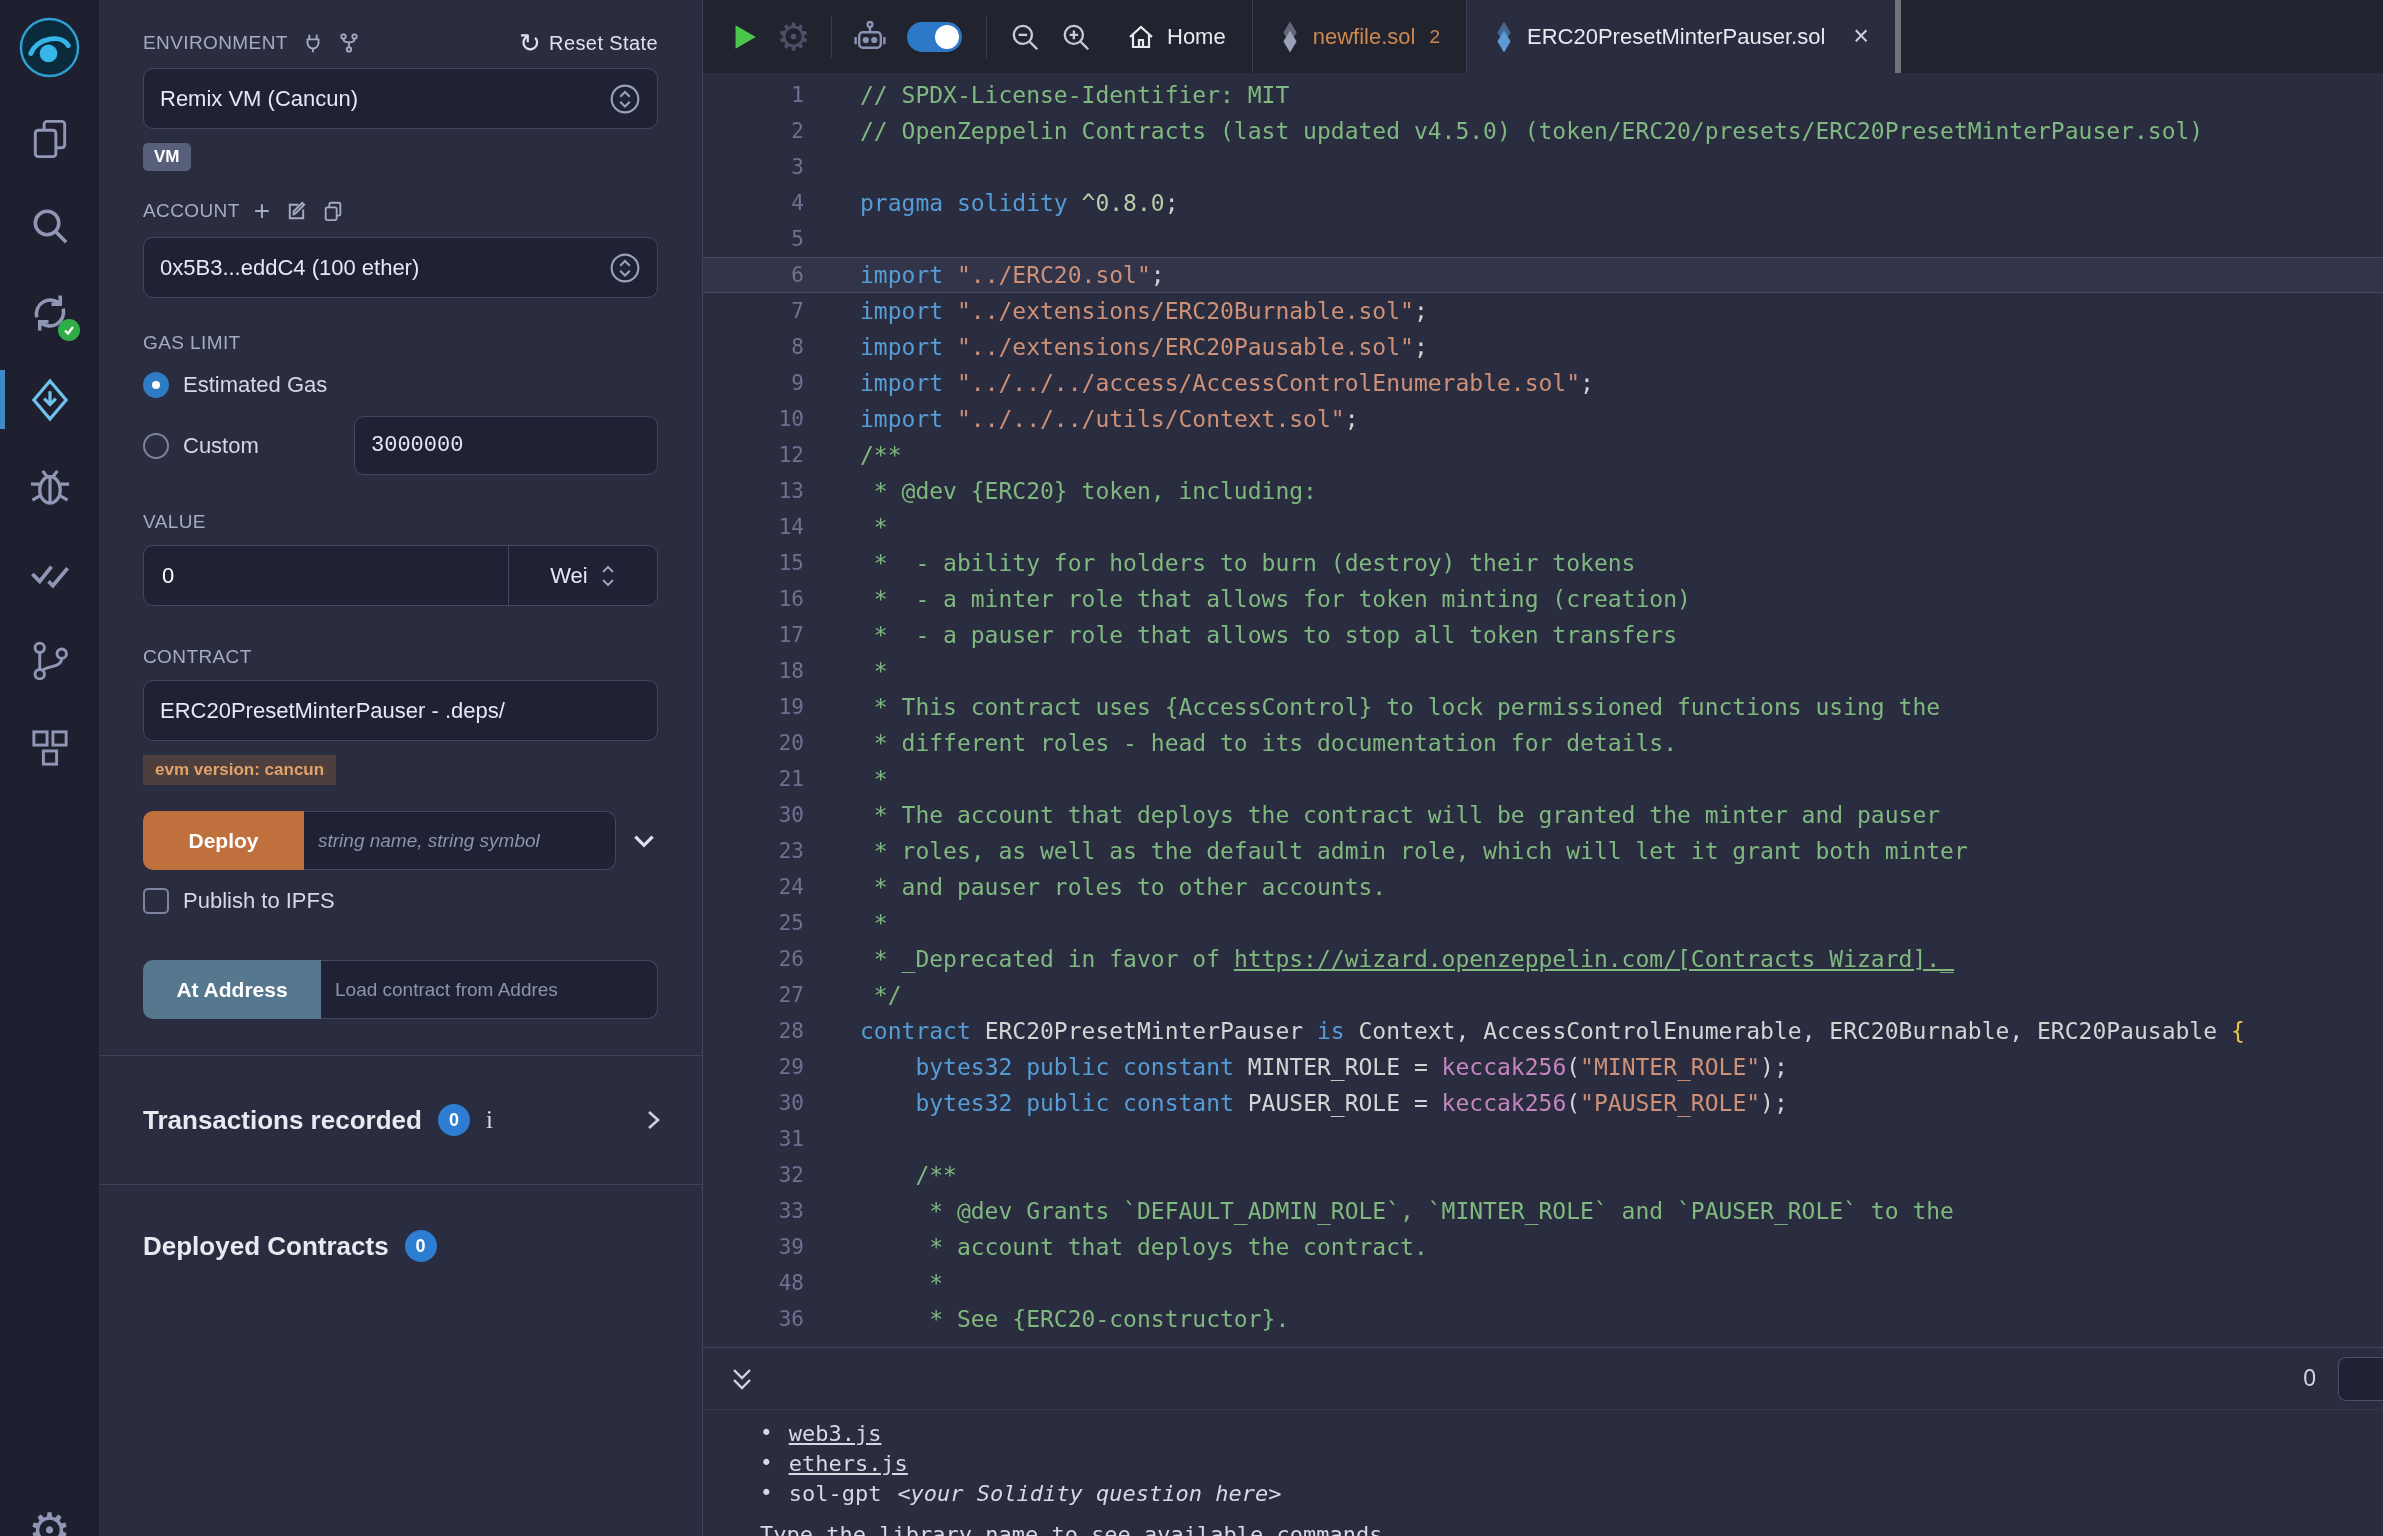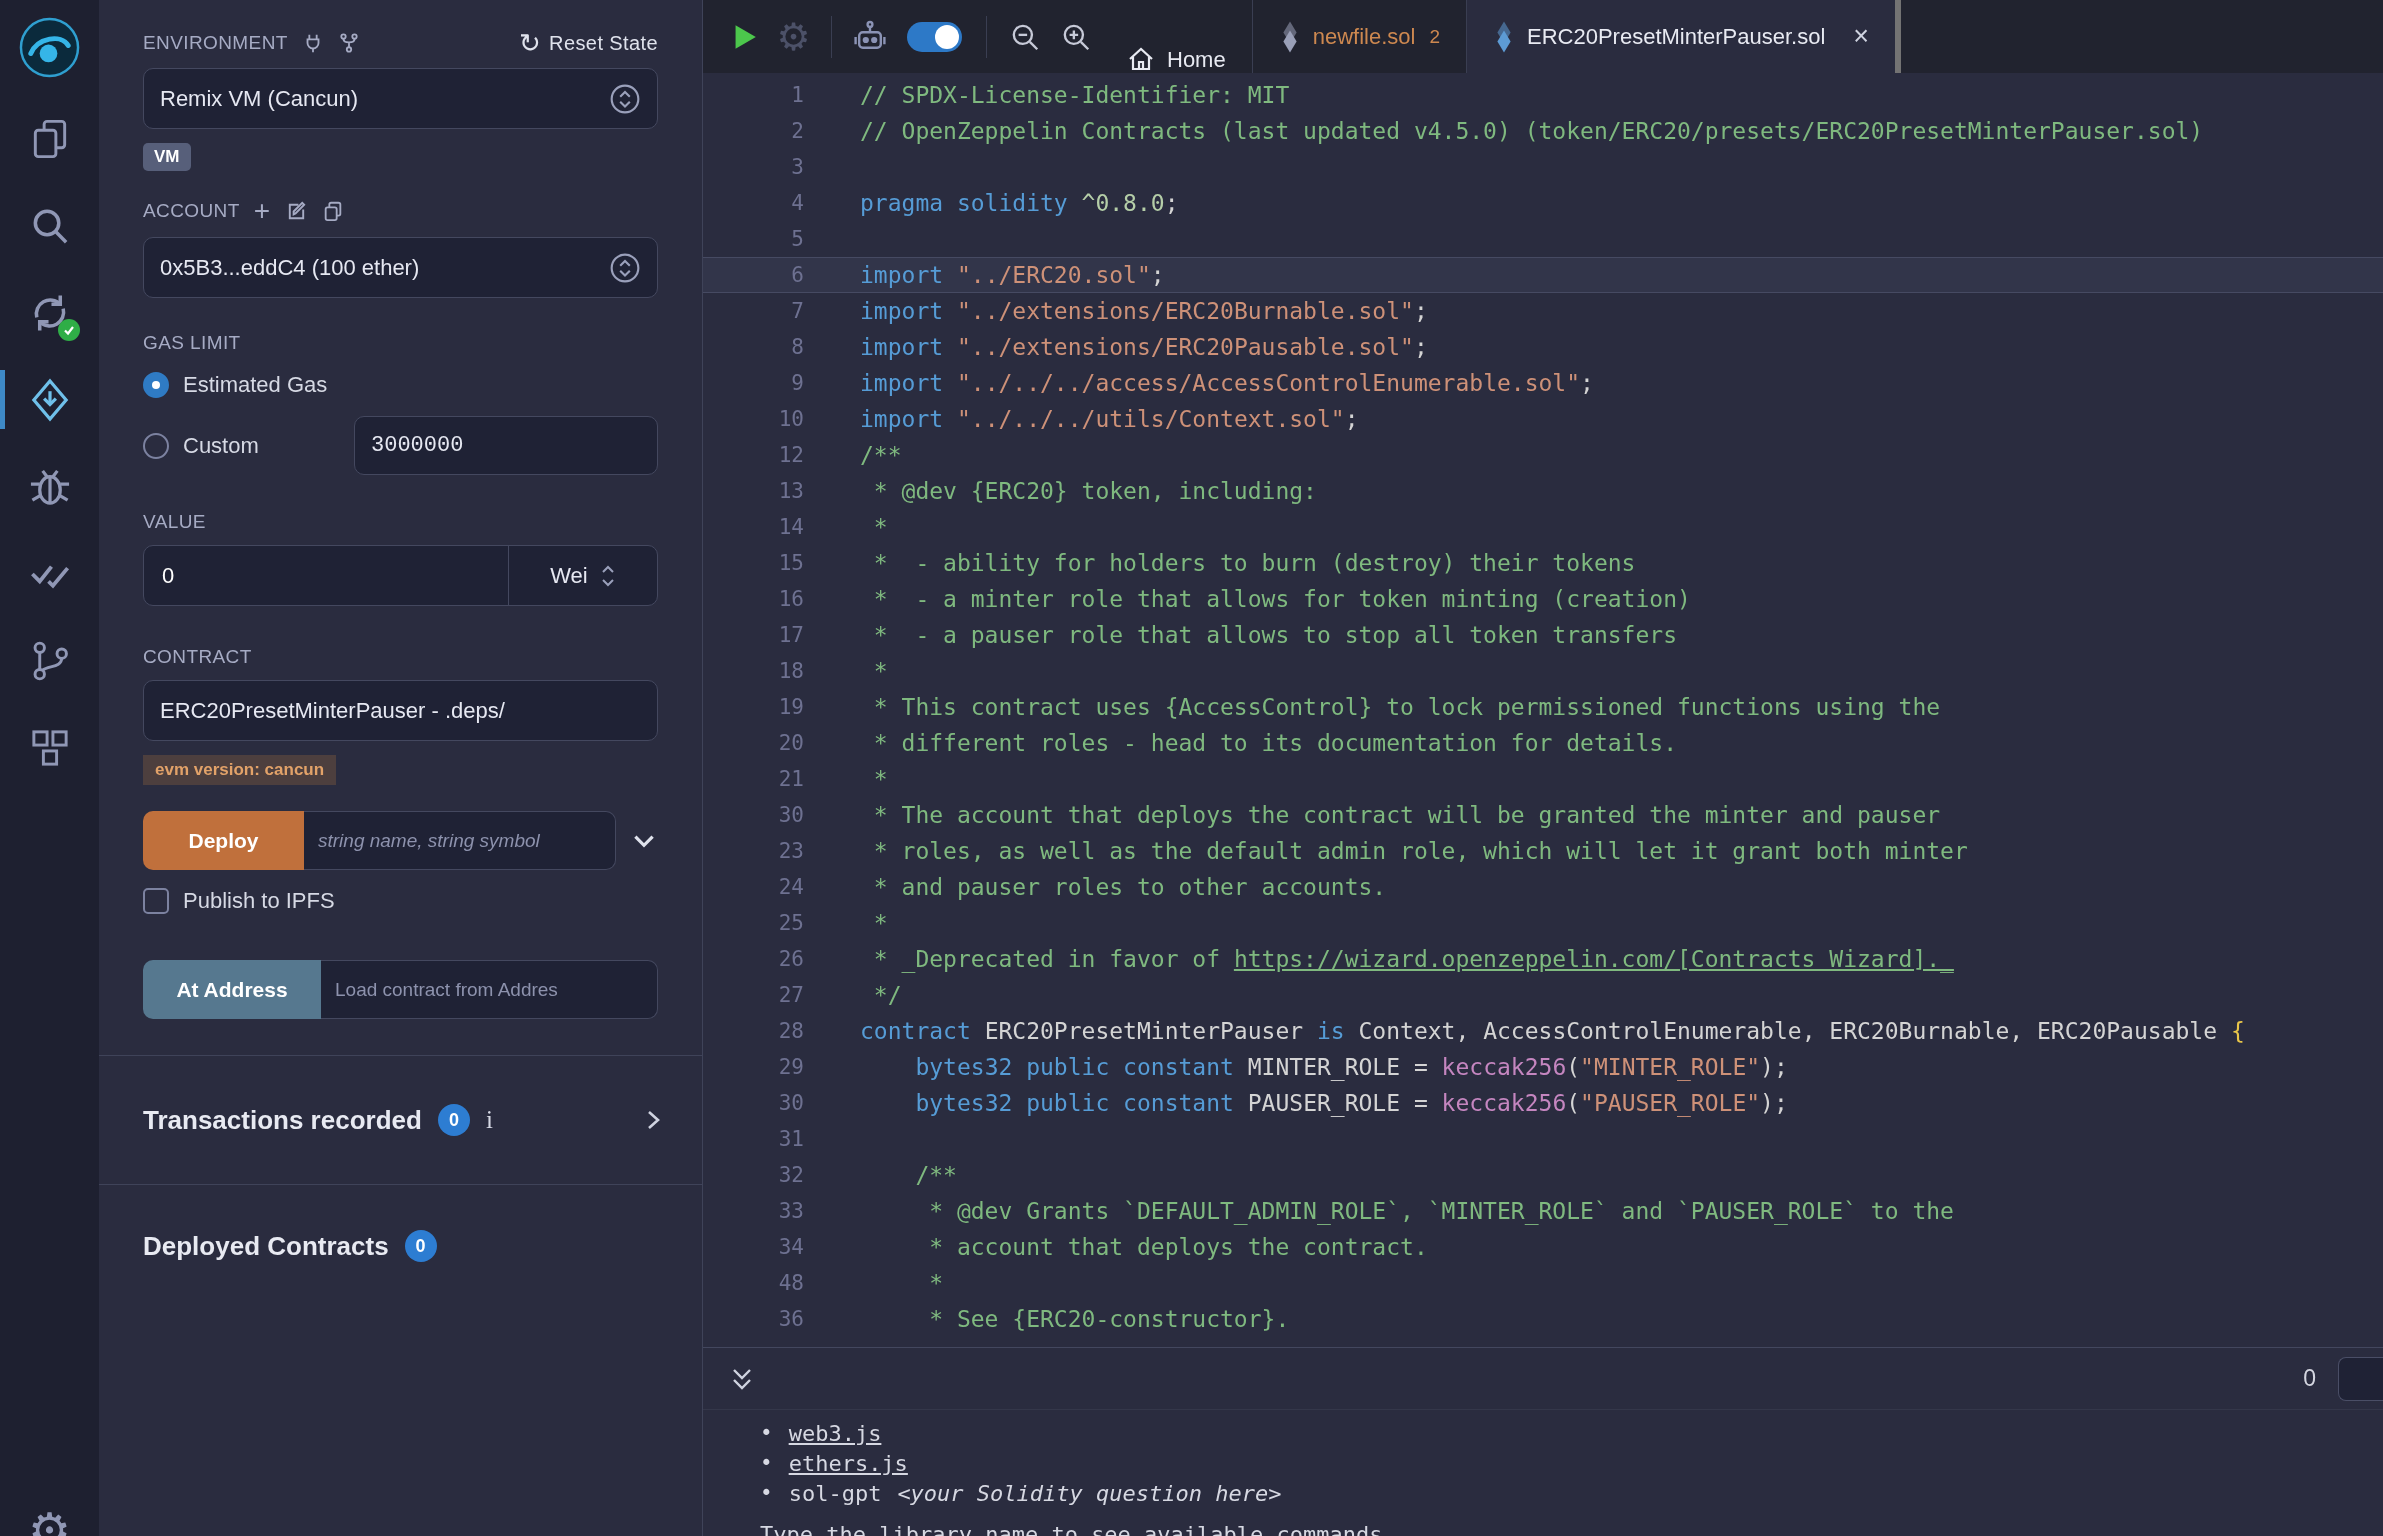--- a/index.html
+++ b/index.html
@@ -61,21 +61,21 @@
   .info-i{font-size:25px;color:#d6d9e4;font-family:"Liberation Serif",serif}
   .foot-chevron{margin-left:auto;color:#cfd3e0;display:flex;cursor:pointer}
 
   
   .editor-col{flex:1;display:flex;flex-direction:column;min-width:0}
   .tabbar{height:73px;background:#21232f;display:flex;align-items:center;flex-shrink:0;padding-left:14px;overflow:hidden}
   .tb-btn{width:51px;height:53px;display:flex;align-items:center;justify-content:center;cursor:pointer;flex-shrink:0}
   .sep{width:1px;height:42px;background:#3a3e52;margin:0 12px;flex-shrink:0}
   .toggle{width:55px;height:30px;border-radius:15px;background:#2d79c7;position:relative;margin:0 12px;cursor:pointer;flex-shrink:0}
   .toggle .knob{position:absolute;right:3px;top:3px;width:24px;height:24px;border-radius:50%;background:#fff}
-  .home-tab{display:flex;align-items:flex-end;gap:12px;height:73px;padding:0 26px;color:#e8eaf2;font-size:22px;cursor:pointer;flex-shrink:0}
+  .home-tab{display:flex;align-items:center;gap:12px;height:73px;padding:0 26px;color:#e8eaf2;font-size:22px;cursor:pointer;flex-shrink:0}
   .tab{display:flex;align-items:center;gap:12px;height:73px;padding:0 26px;border-left:1px solid #3a3e52;font-size:22px;cursor:pointer;flex-shrink:0;white-space:nowrap}
   .tab .sol{width:22px;height:34px}
   .tab.inactive{color:#cd8850}
   .tab.inactive .sol{color:#9aa0b8}
   .tab-badge{font-size:19px;margin-left:2px}
   .tab.active{background:#2a2c3f;color:#e8eaf2;border-right:6px solid #737373}
   .tab.active .sol{color:#5d9bd4}
   .tab-close{margin-left:16px;font-size:27px;line-height:1;color:#cfd3e0;cursor:pointer}
 
   
@@ -470,21 +470,21 @@
           <div class="code-line"><span class="ln">24</span><span class="lt"><span class="tok-c"> * and pauser roles to other accounts.</span></span></div>
           <div class="code-line"><span class="ln">25</span><span class="lt"><span class="tok-c"> *</span></span></div>
           <div class="code-line"><span class="ln">26</span><span class="lt"><span class="tok-c"> * _Deprecated in favor of </span><span class="tok-u">https://wizard.openzeppelin.com/[Contracts Wizard]._</span></span></div>
           <div class="code-line"><span class="ln">27</span><span class="lt"><span class="tok-c"> */</span></span></div>
           <div class="code-line"><span class="ln">28</span><span class="lt"><span class="tok-k">contract </span><span class="tok-d">ERC20PresetMinterPauser </span><span class="tok-k">is </span><span class="tok-d">Context, AccessControlEnumerable, ERC20Burnable, ERC20Pausable </span><span class="tok-b">{</span></span></div>
           <div class="code-line"><span class="ln">29</span><span class="lt"><span class="tok-d">    </span><span class="tok-k">bytes32 public constant</span><span class="tok-d"> MINTER_ROLE = </span><span class="tok-f">keccak256</span><span class="tok-d">(</span><span class="tok-s">"MINTER_ROLE"</span><span class="tok-d">);</span></span></div>
           <div class="code-line"><span class="ln">30</span><span class="lt"><span class="tok-d">    </span><span class="tok-k">bytes32 public constant</span><span class="tok-d"> PAUSER_ROLE = </span><span class="tok-f">keccak256</span><span class="tok-d">(</span><span class="tok-s">"PAUSER_ROLE"</span><span class="tok-d">);</span></span></div>
           <div class="code-line"><span class="ln">31</span><span class="lt"></span></div>
           <div class="code-line"><span class="ln">32</span><span class="lt"><span class="tok-c">    /**</span></span></div>
           <div class="code-line"><span class="ln">33</span><span class="lt"><span class="tok-c">     * @dev Grants `DEFAULT_ADMIN_ROLE`, `MINTER_ROLE` and `PAUSER_ROLE` to the</span></span></div>
-          <div class="code-line"><span class="ln">34</span><span class="lt"><span class="tok-c">     * account that deploys the contract.</span></span></div>
+          <div class="code-line"><span class="ln">39</span><span class="lt"><span class="tok-c">     * account that deploys the contract.</span></span></div>
           <div class="code-line"><span class="ln">48</span><span class="lt"><span class="tok-c">     *</span></span></div>
           <div class="code-line"><span class="ln">36</span><span class="lt"><span class="tok-c">     * See {ERC20-constructor}.</span></span></div>
         </div>
     </div>
 
     <div class="terminal">
       <div class="term-bar">
         <span class="term-expand">
           <svg viewBox="0 0 30 30" width="30" height="30">
               <g fill="none" stroke="currentColor" stroke-width="2.4">

